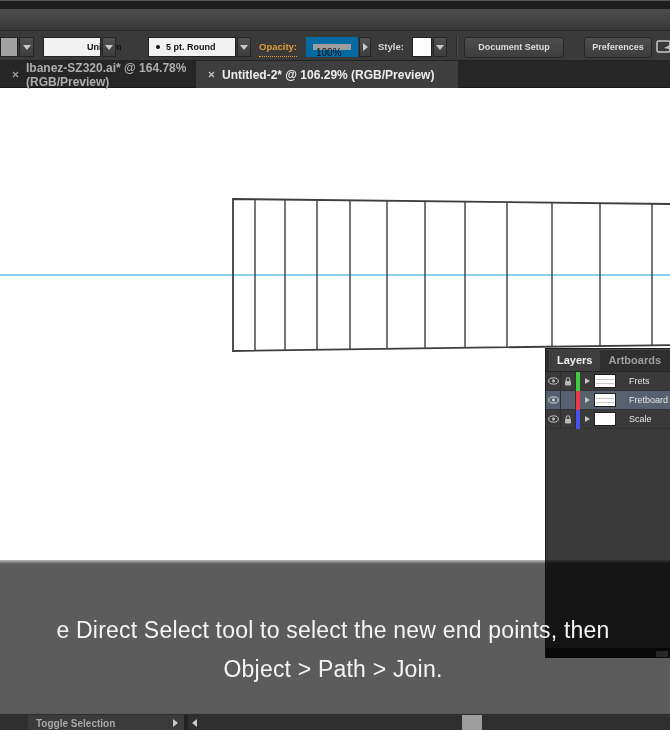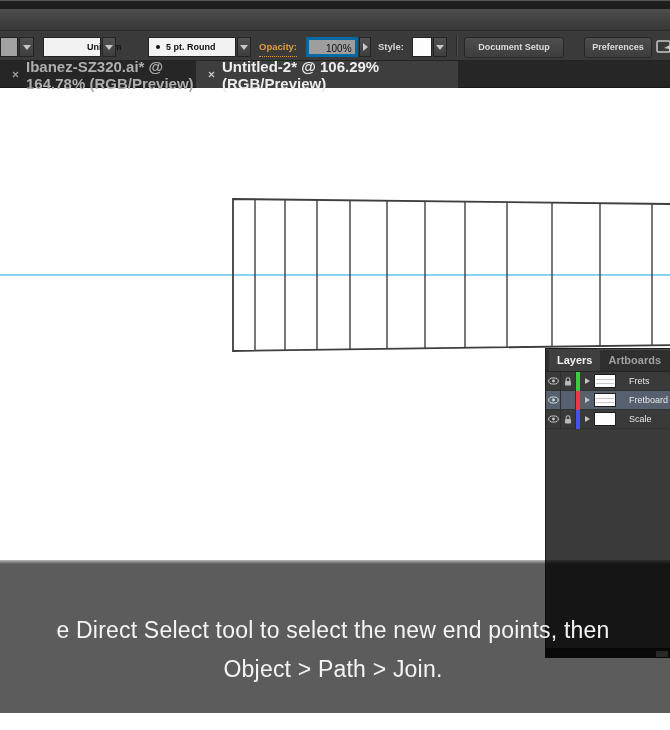--- a/index.html
+++ b/index.html
@@ -21,33 +21,33 @@
   .dd-btn { background:linear-gradient(#515151,#3e3e3e); border:1px solid #242424;
     display:flex; align-items:center; justify-content:center; }
   .tri-down { width:0; height:0; border-left:4px solid transparent; border-right:4px solid transparent;
     border-top:5px solid #c8c8c8; }
   .tri-right { width:0; height:0; border-top:4px solid transparent; border-bottom:4px solid transparent;
     border-left:5px solid #c8c8c8; }
   .line-glyph { width:16px; height:2px; background:#111; margin:0 5px 0 6px; }
   .dot-glyph { width:4px; height:4px; border-radius:50%; background:#111; margin:0 6px 0 7px; }
   .lbl { font-size:9.5px; font-weight:bold; color:#d5d5d5; line-height:20px; }
   .opacity-lbl { color:#e09c3c; border-bottom:1px dotted #e09c3c; cursor:pointer; }
-  .val-field { background:#9e9e9e; border:3px solid #0369a1; font-size:10px; color:#101010;
-    line-height:18px; padding-left:17px; }
+  .val-field { background:#9e9e9e; border:7px solid #0369a1; font-size:10px; color:#101010;
+    line-height:18px; padding-left:3px; }
   .swatch { background:#fdfdfd; border:1px solid #222; }
   .vsep { position:absolute; top:4px; width:1px; height:22px; background:#2b2b2b; box-shadow:1px 0 0 #4a4a4a; }
   .chrome-btn { background:linear-gradient(#4e4e4e,#3d3d3d); border:1px solid #262626; border-radius:3px;
     color:#dcdcdc; font-size:9px; font-weight:bold; text-align:center; line-height:19px; }
   .bridge-icon { position:absolute; top:8px; left:656px; }
 
   
   .tab-bar { position:absolute; left:0; top:61px; width:670px; height:27px; background:#262626;
     border-bottom:1px solid #191919; z-index:30; }
   .doc-tab { position:absolute; top:0; height:27px; display:flex; align-items:center;
-    font-size:15px; font-weight:bold; color:#afafaf; }
+    font-size:12px; font-weight:bold; color:#afafaf; }
   .doc-tab.active { background:#3e3e3e; color:#ededed; }
   .close-x { display:inline-block; margin:0 7px 0 12px; }
   .close-x svg { display:block; }
 
   
   .canvas { position:absolute; left:0; top:88px; width:670px; height:642px; background:#ffffff; z-index:1; }
   .artwork-svg { position:absolute; left:0; top:0; width:670px; height:730px; z-index:2; }
 
   
   .layers-panel { position:absolute; left:545px; top:348px; width:126px; height:310px;
@@ -245,14 +245,23 @@
 
     <div class="panel-footer">
       <span class="panel-scroll-thumb"></span>
     </div>
   </div>
 
   <div class="caption-overlay"></div>
   <div class="caption-line caption-line-1" style="z-index:11;">e Direct Select tool to select the new end points, then</div>
   <div class="caption-line caption-line-2" style="z-index:11;">Object &gt; Path &gt; Join.</div>
 
+  <div class="bottom-bar">
+    <div class="toggle-seg">
+      <span class="toggle-lbl">Toggle Selection</span>
+      <span class="tri-right bb-fwd"></span>
+    </div>
+    <div class="seg-div"></div>
+    <span class="tri-left bb-back"></span>
+    <div class="bb-thumb"></div>
+  </div>
 
 </div>
 
 </body></html>

